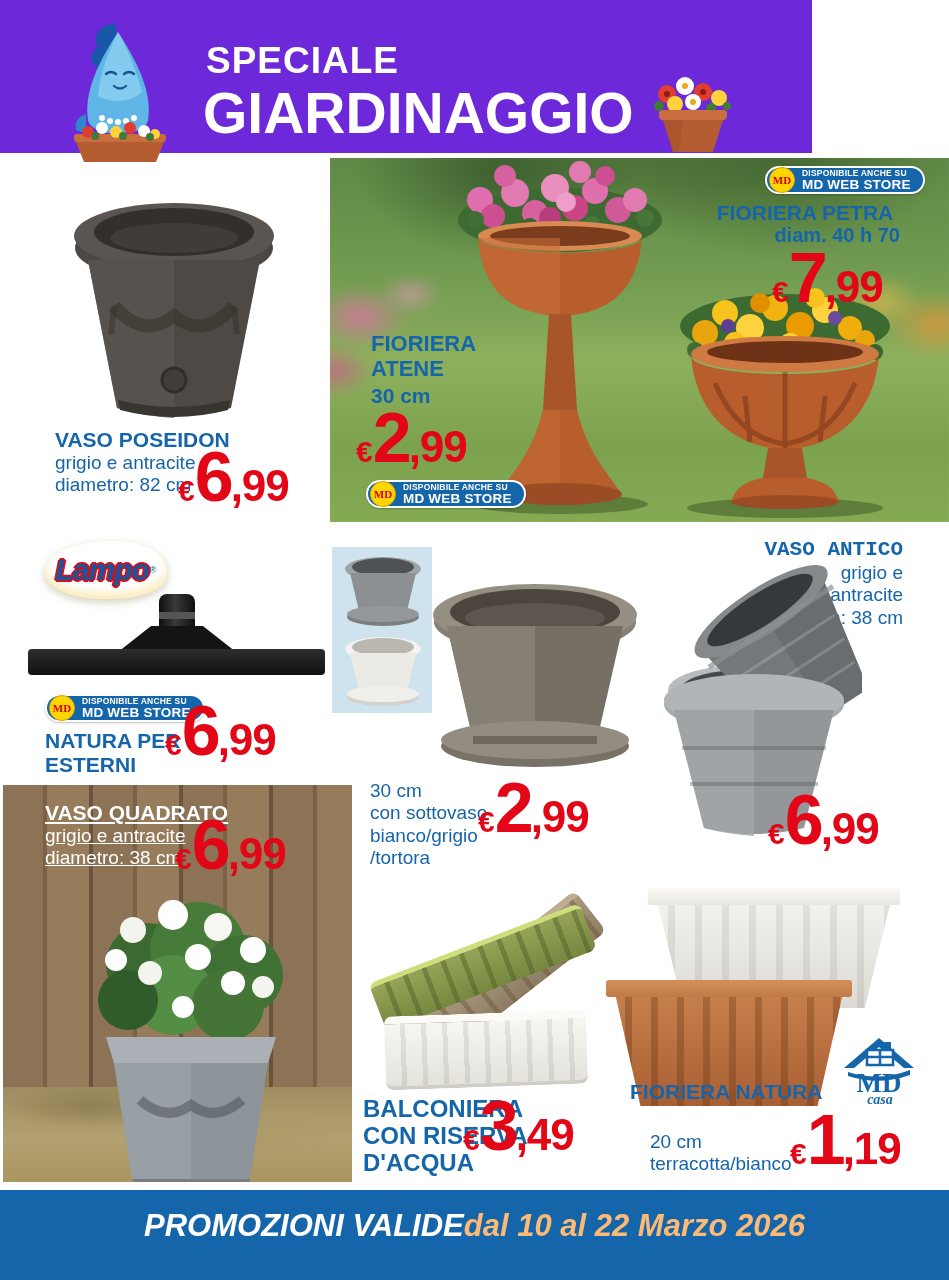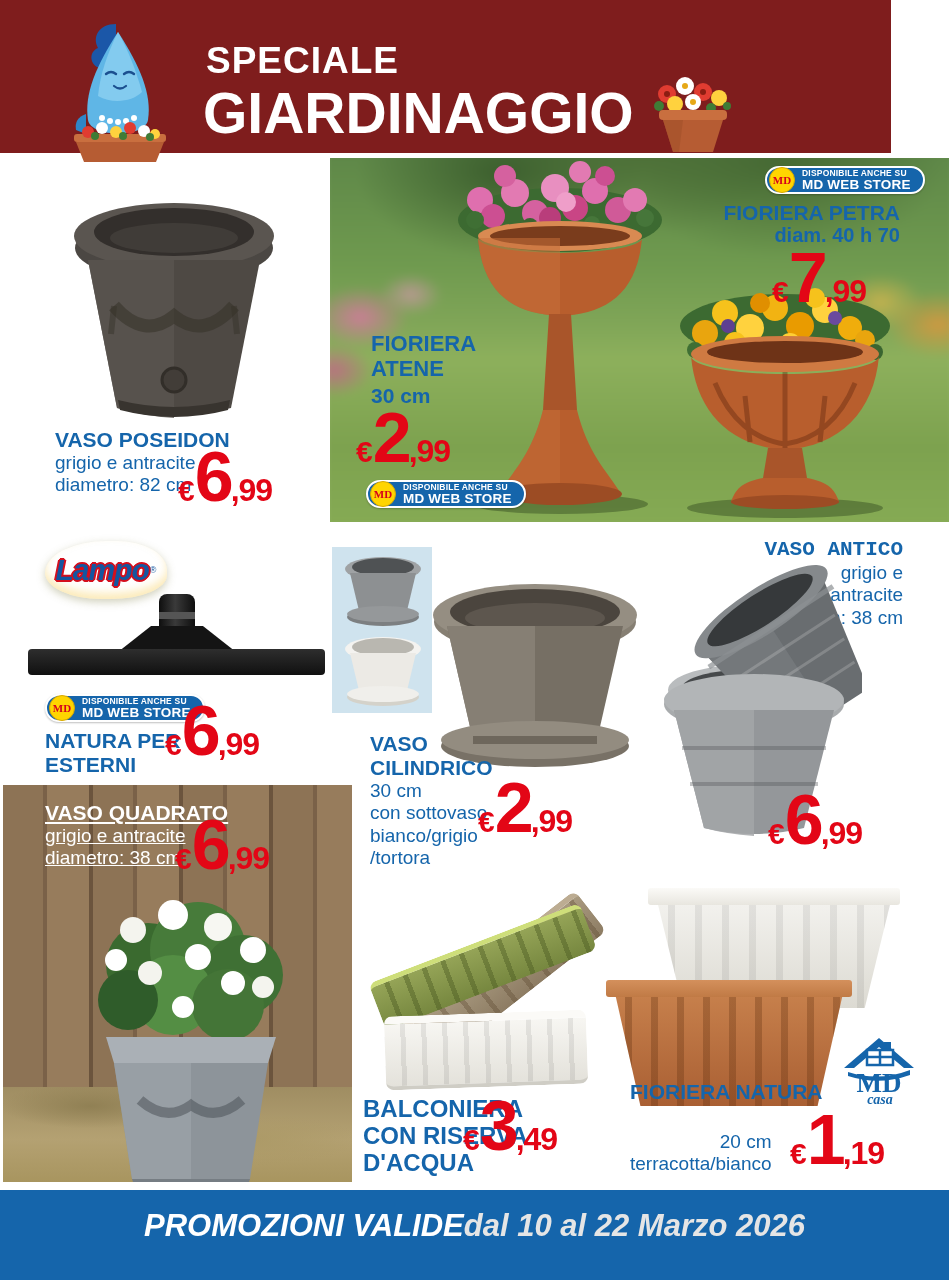--- a/index.html
+++ b/index.html
@@ -1,35 +1,35 @@
 <!DOCTYPE html>
 <html><head>
 <meta charset="utf-8">
 <style>
   html,body{margin:0;padding:0;background:#ffffff;}
   .page{position:relative;width:949px;height:1280px;background:#ffffff;overflow:hidden;
         font-family:"Liberation Sans",sans-serif;}
   .abs{position:absolute;}
 
   
-  .hdr{position:absolute;left:0;top:0;width:891px;height:153px;background:#7f1d1d;}
+  .hdr{position:absolute;left:0;top:0;width:812px;height:153px;background:#6d28d9;}
   .hdr-t1{position:absolute;left:206px;top:40px;color:#ffffff;font-weight:700;font-size:37px;letter-spacing:1px;}
   .hdr-t2{position:absolute;left:203px;top:80px;color:#ffffff;font-weight:800;font-size:57px;letter-spacing:0px;}
 
   
   .n{color:#1565ab;font-weight:800;font-size:20px;line-height:1.12;position:absolute;}
   .d{color:#1565ab;font-weight:500;font-size:19px;line-height:1.18;position:absolute;}
   .n.white,.d.white{color:#ffffff;text-decoration:underline;}
   .right{text-align:right;}
 
   
   .price{position:absolute;color:#e30616;font-weight:800;white-space:nowrap;line-height:.8;}
   .price .cur{font-size:30px;}
   .price .int{font-size:70px;letter-spacing:-3px;}
-  .price .cents{font-size:32px;letter-spacing:-1px;}
+  .price .cents{font-size:44px;letter-spacing:-1px;}
 
   
   .mdbadge{position:absolute;display:flex;align-items:center;gap:7px;background:#1565ab;
            border:2px solid #ffffff;border-radius:18px;padding:1px 12px 1px 2px;height:28px;box-sizing:border-box;
            box-shadow:0 1px 2px rgba(0,0,0,.25);}
   .mdbadge .circ{width:24px;height:24px;border-radius:50%;background:#ffd500;border:1px solid #d9a900;
            display:flex;align-items:center;justify-content:center;color:#d5001c;font-weight:700;
            font-size:11px;font-family:"Liberation Serif",serif;}
   .mdbadge .tx{display:flex;flex-direction:column;justify-content:space-between;line-height:1;}
   .mdbadge .l1{font-size:8.5px;font-weight:700;color:#fff;letter-spacing:.2px;}
@@ -99,21 +99,21 @@
   .wbox .tub{clip-path:polygon(4% 0,96% 0,86% 100%,14% 100%);height:calc(100% - 17px);}
   .wbox.white .lip{background:linear-gradient(180deg,#fbfaf7,#e8e6df);border:1px solid #d8d6cе;}
   .wbox.white .tub{background:repeating-linear-gradient(90deg,rgba(0,0,0,0) 0 20px,rgba(0,0,0,.07) 20px 27px),linear-gradient(180deg,#f2f1ed,#dcdad2);}
   .wbox.terra .lip{background:linear-gradient(180deg,#d4905c,#c07a45);}
   .wbox.terra .tub{background:repeating-linear-gradient(90deg,rgba(0,0,0,0) 0 19px,rgba(92,44,12,.3) 19px 26px),linear-gradient(180deg,#c67f4b,#a95f33);}
 
   
   .footer{position:absolute;left:0;top:1190px;width:949px;height:90px;background:#1565ab;}
   .footer .line{position:absolute;left:0;top:18px;width:100%;text-align:center;font-weight:800;font-style:italic;font-size:31px;white-space:nowrap;}
   .footer .w{color:#ffffff;margin-top:30px;}
-  .footer .y{color:#e5e5e5;}
+  .footer .y{color:#fdba74;}
 </style>
 </head>
 <body>
 
 <div class="page">
 
   <div class="hdr">
     <svg class="abs" style="left:58px;top:22px;" width="120" height="140" viewBox="0 0 120 140">
       <path d="M58,2 C40,2 34,16 40,26 C30,30 32,44 42,46 L58,40 Z" fill="#1b57a8"></path>
       <path d="M60,10 C38,44 26,72 30,98 C33,116 87,116 90,98 C94,72 82,44 60,10 Z" fill="#5fb6e6"></path>
@@ -229,21 +229,21 @@
       <ellipse cx="455" cy="344" rx="54" ry="7" fill="#9c4c24"></ellipse>
     </svg>
 
     <div class="mdbadge" style="left:435px;top:8px;">
       <span class="circ">MD</span>
       <span class="tx">
           <span class="l1">DISPONIBILE ANCHE SU</span>
       <span class="l2">MD WEB STORE</span>
         </span>
     </div>
-    <div class="n right" style="left:380px;top:43px;width:190px;font-size:21px;">FIORIERA PETRA</div>
+    <div class="n right" style="left:380px;top:43px;width:190px;font-size:21px;text-align:center;">FIORIERA PETRA</div>
     <div class="d right" style="left:380px;top:66px;width:190px;font-size:20px;font-weight:700;">diam. 40 h 70</div>
     <div class="price" style="left:442px;top:92px;">
       <span class="cur">€</span><span class="int">7</span><span class="cents">,99</span>
     </div>
 
     <div class="n" style="left:41px;top:174px;font-size:22px;">
       <span>FIORIERA</span><br><span>ATENE</span>
     </div>
     <div class="d" style="left:41px;top:226px;font-size:21px;font-weight:700;">30 cm</div>
     <div class="price" style="left:26px;top:252px;">
@@ -322,23 +322,20 @@
     <ellipse cx="107" cy="54" rx="101" ry="31" fill="#867f73"></ellipse>
     <ellipse cx="107" cy="47" rx="102" ry="31" fill="#958e82"></ellipse>
     <ellipse cx="107" cy="44" rx="85" ry="23" fill="#4b453e"></ellipse>
     <ellipse cx="107" cy="50" rx="70" ry="15" fill="#5d564e"></ellipse>
     <path d="M19,58 L195,58 L169,172 L45,172 Z" fill="#766f64"></path>
     <path d="M19,58 L107,58 L107,172 L45,172 Z" fill="#8a8377" opacity=".85"></path>
     <ellipse cx="107" cy="178" rx="94" ry="21" fill="#787166"></ellipse>
     <ellipse cx="107" cy="172" rx="94" ry="19" fill="#938c80"></ellipse>
     <path d="M45,168 L169,168 L169,176 L45,176 Z" fill="#6e675c"></path>
   </svg>
-  <div class="n" style="left:370px;top:732px;font-size:21px;">
-    <span>VASO</span><br><span>CILINDRICO</span>
-  </div>
   <div class="d" style="left:370px;top:780px;">
     <span>30 cm</span><br><span>con sottovaso</span><br>
     <span>bianco/grigio</span><br><span>/tortora</span>
   </div>
   <div class="price" style="left:478px;top:780px;">
     <span class="cur">€</span><span class="int">2</span><span class="cents">,99</span>
   </div>
 
   <div class="n right" style="left:700px;top:538px;width:203px;font-size:21px;font-family:Liberation Mono, monospace;">VASO ANTICO</div>
   <div class="d right" style="left:700px;top:562px;width:203px;">
@@ -421,21 +418,21 @@
     <polygon points="4,34 39,4 74,34 64,34 39,13 14,34" fill="#1565ab"></polygon>
     <rect x="44" y="8" width="7" height="10" fill="#1565ab"></rect>
     <rect x="27" y="16" width="26" height="15" fill="#ffffff" stroke="#1565ab" stroke-width="2.5"></rect>
     <line x1="40" y1="16" x2="40" y2="31" stroke="#1565ab" stroke-width="2.5"></line>
     <line x1="27" y1="23" x2="53" y2="23" stroke="#1565ab" stroke-width="2.5"></line>
     <path d="M8,38 Q39,48 70,36 L70,41 Q39,52 8,42 Z" fill="#1565ab"></path>
     <text x="39" y="58" text-anchor="middle" font-family="Liberation Serif,serif" font-weight="bold" font-size="27" fill="#1565ab">MD</text>
     <text x="40" y="70" text-anchor="middle" font-family="Liberation Serif,serif" font-style="italic" font-weight="bold" font-size="14" fill="#1565ab">casa</text>
   </svg>
   <div class="n" style="left:630px;top:1080px;font-size:21px;">FIORIERA NATURA</div>
-  <div class="d" style="left:630px;top:1131px;text-align:right;">
+  <div class="d" style="left:650px;top:1131px;">
     <span>20 cm</span><br><span>terracotta/bianco</span>
   </div>
   <div class="price" style="left:790px;top:1112px;">
     <span class="cur">€</span><span class="int">1</span><span class="cents">,19</span>
   </div>
 
   <div class="footer">
     <div class="line">
       <span class="w">PROMOZIONI VALIDE</span><span class="y">dal 10 al 22 Marzo 2026</span>
     </div>

